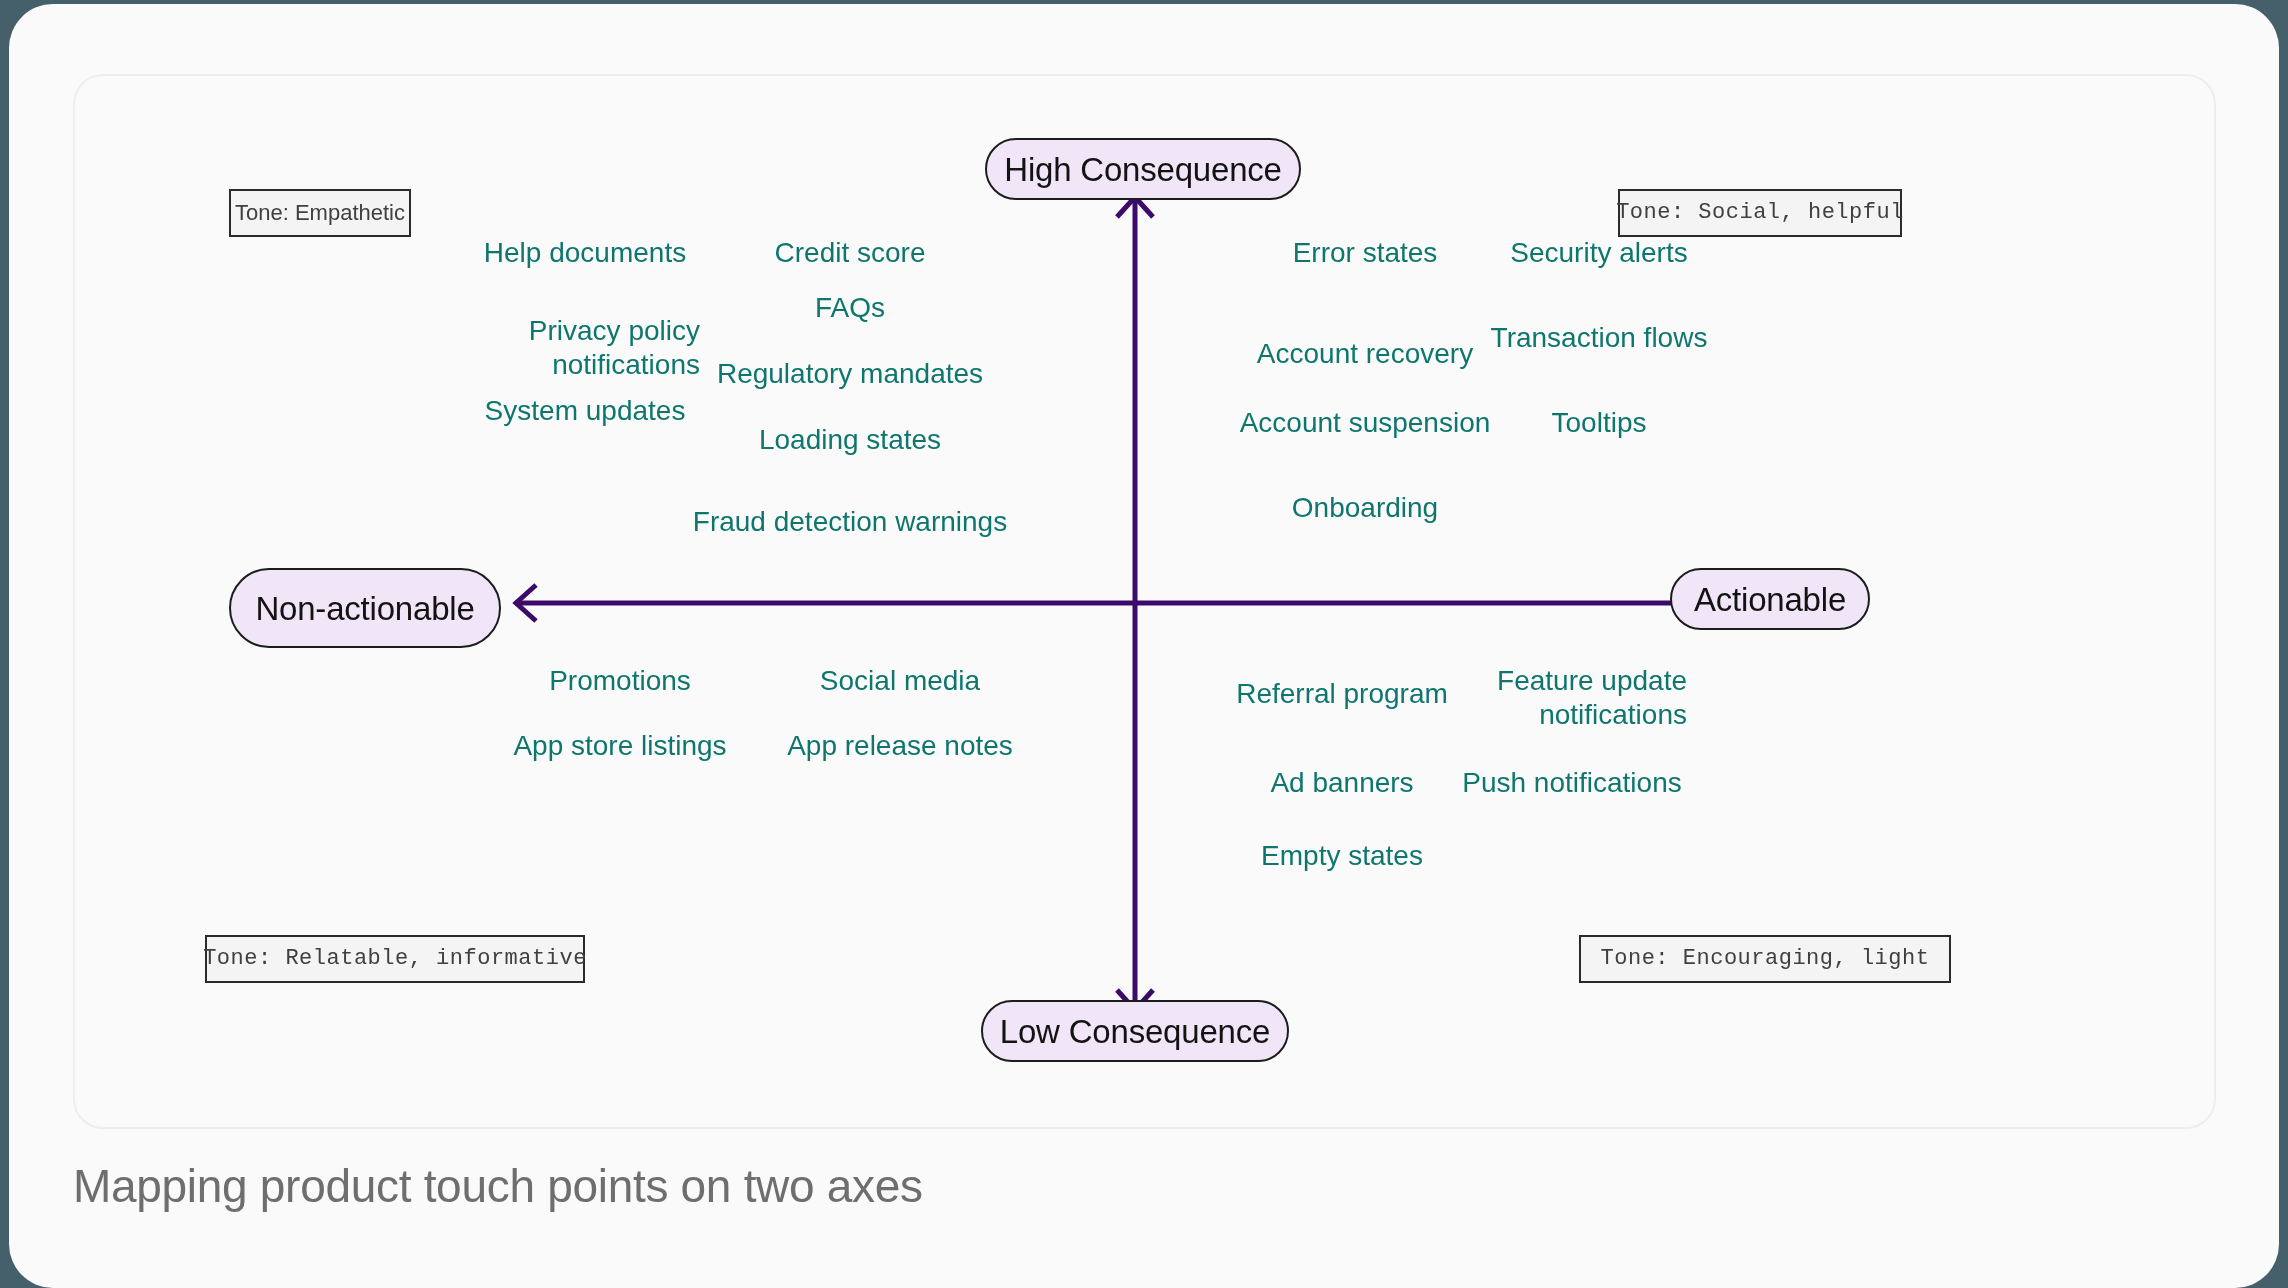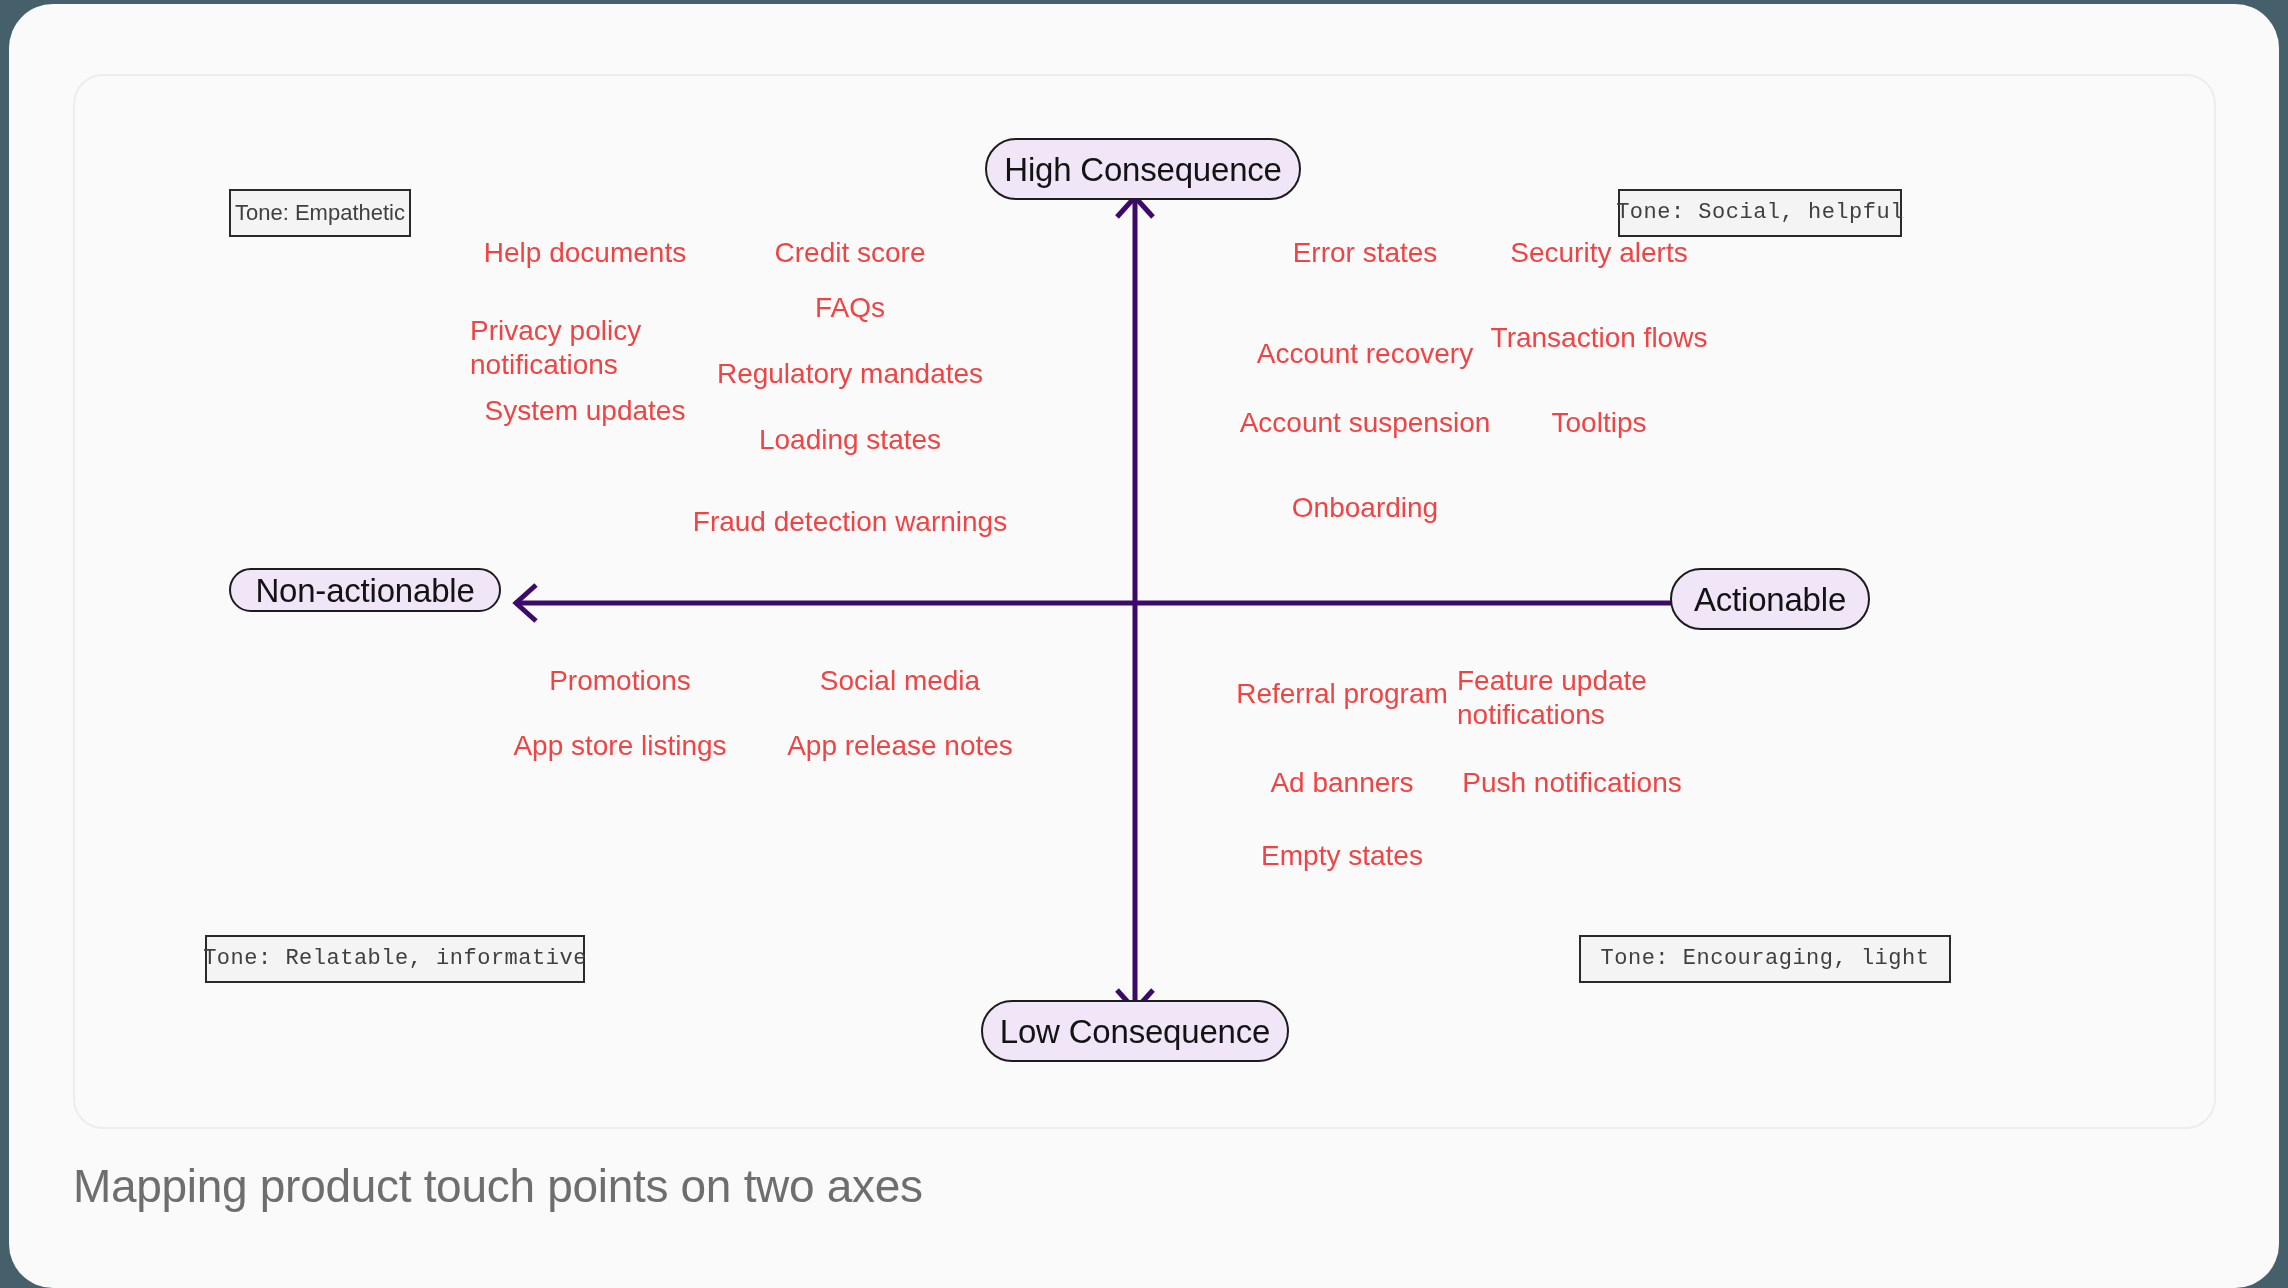--- a/index.html
+++ b/index.html
@@ -63,21 +63,21 @@
     line-height: 1;
     display: flex;
     align-items: center;
     justify-content: center;
     white-space: nowrap;
     letter-spacing: -0.2px;
   }
 
   #pill-high  { left: 910px;  top: 62px;  width: 316px; height: 62px; }
   #pill-low   { left: 906px;  top: 924px; width: 308px; height: 62px; }
-  #pill-non   { left: 154px;  top: 492px; width: 272px; height: 44px; }
+  #pill-non   { left: 154px;  top: 492px; width: 272px; height: 80px; }
   #pill-act   { left: 1595px; top: 492px; width: 200px; height: 62px; }
 
   
   .tone {
     position: absolute;
     background: #f4f4f4;
     border: 2px solid #2a2a2a;
     color: #404040;
     font-size: 22px;
     line-height: 1;
@@ -91,24 +91,24 @@
   .tone.sans { font-family: "Liberation Sans", sans-serif; }
 
   #tone-tl { left: 154px;  top: 113px; width: 182px; }
   #tone-tr { left: 1543px; top: 113px; width: 284px; }
   #tone-bl { left: 130px;  top: 859px; width: 380px; }
   #tone-br { left: 1504px; top: 859px; width: 372px; }
 
   
   .item {
     position: absolute;
-    color: #ef4444;
+    color: #0f766e;
     font-size: 28px;
     line-height: 1.22;
-    text-align: left;
+    text-align: right;
     white-space: nowrap;
     transform: translateX(-50%);
   }
   .item.wrap { white-space: normal; width: 230px; }
 
   
   #caption {
     position: absolute;
     left: 64px;
     top: 1155px;

